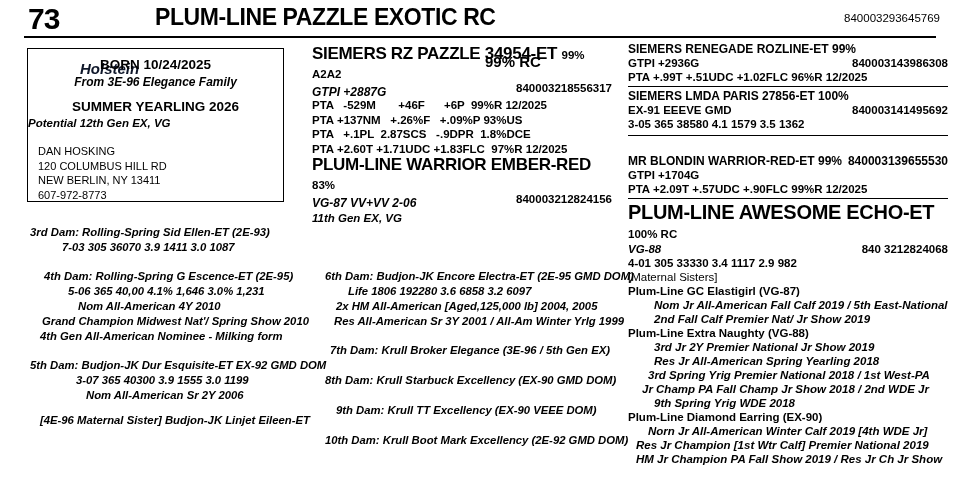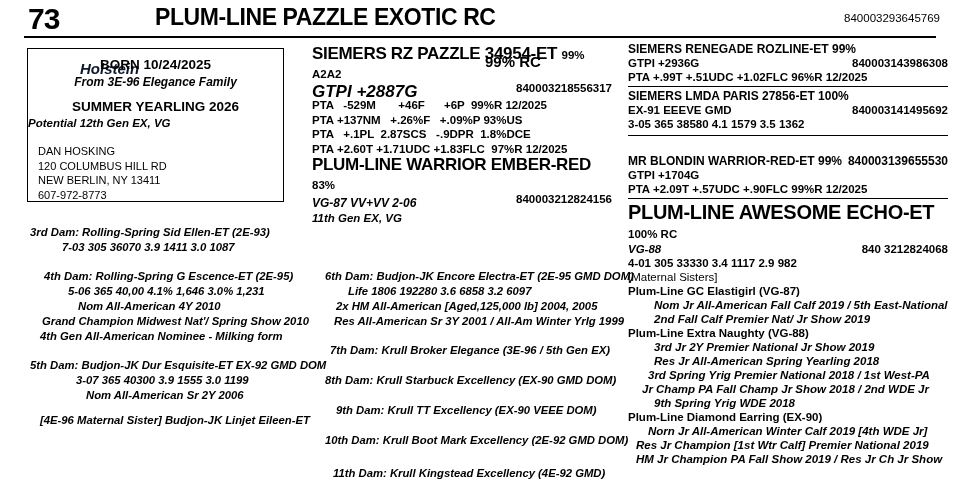--- a/index.html
+++ b/index.html
@@ -27,21 +27,21 @@
   .lbox .born{position:absolute;left:0;top:8px;width:100%;text-align:center;font-size:13.5px;font-weight:bold;}
   .lbox .fam{position:absolute;left:0;top:26px;width:100%;text-align:center;font-size:12px;font-style:italic;font-weight:bold;}
   .lbox .syr{position:absolute;left:0;top:50px;width:100%;text-align:center;font-size:13.5px;font-weight:bold;}
   .lbox .pot{position:absolute;left:0;top:68px;width:100%;font-size:11.5px;font-style:italic;font-weight:bold;}
   .lbox .addr{position:absolute;left:10px;top:95px;font-size:11px;line-height:14.5px;}
 
   
   .sire1{position:absolute;left:312px;top:44px;width:300px;}
   .bigname{font-size:17px;font-weight:bold;letter-spacing:-0.3px;display:inline;}
   .smallsuf{font-size:11.5px;font-weight:bold;}
-  .gtpi{font-size:17px;font-style:italic;font-weight:bold;margin-top:10px;}
+  .gtpi{font-size:12px;font-style:italic;font-weight:bold;margin-top:10px;}
   .ptaline{font-size:11.5px;font-weight:bold;line-height:14.5px;white-space:pre;}
   .regright{font-size:11.5px;font-weight:bold;float:right;}
 
   .dam1{position:absolute;left:312px;top:155px;width:300px;}
   .dam1 .sub{font-size:12px;font-style:italic;font-weight:bold;margin-top:2px;}
   .gen11{position:absolute;left:312px;top:212px;font-size:11.5px;font-style:italic;font-weight:bold;}
 
   
   .rcol{position:absolute;left:628px;top:42px;width:320px;}
   .rrow{font-size:11.5px;font-weight:bold;line-height:14px;}
@@ -200,16 +200,15 @@
 
     <div class="c2" style="top:48px;">6th Dam: Budjon-JK Encore Electra-ET  (2E-95 GMD DOM)</div>
     <div class="c2" style="top:63px;left:348px;text-align:center;">Life 1806 192280 3.6 6858 3.2 6097</div>
     <div class="c2" style="top:78px;left:336px;">2x HM All-American [Aged,125,000 lb] 2004, 2005</div>
     <div class="c2" style="top:93px;left:334px;">Res All-American Sr 3Y 2001 / All-Am Winter Yrlg 1999</div>
 
     <div class="c2" style="top:122px;left:330px;">7th Dam: Krull Broker Elegance (3E-96 / 5th Gen EX)</div>
     <div class="c2" style="top:152px;left:325px;">8th Dam:  Krull Starbuck Excellency  (EX-90 GMD DOM)</div>
     <div class="c2" style="top:182px;left:336px;">9th Dam:  Krull TT Excellency (EX-90 VEEE DOM)</div>
     <div class="c2" style="top:212px;left:325px;">10th Dam: Krull Boot Mark Excellency (2E-92 GMD DOM)</div>
-    <div class="c2" style="top:245px;left:333px;">11th Dam: Krull Kingstead Excellency (4E-92 GMD)</div>
   </div>
 
 </div>
 
 </body></html>

